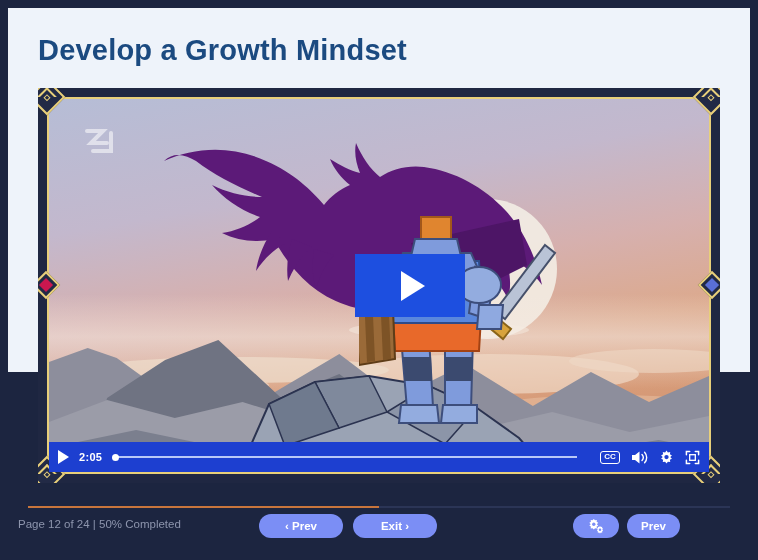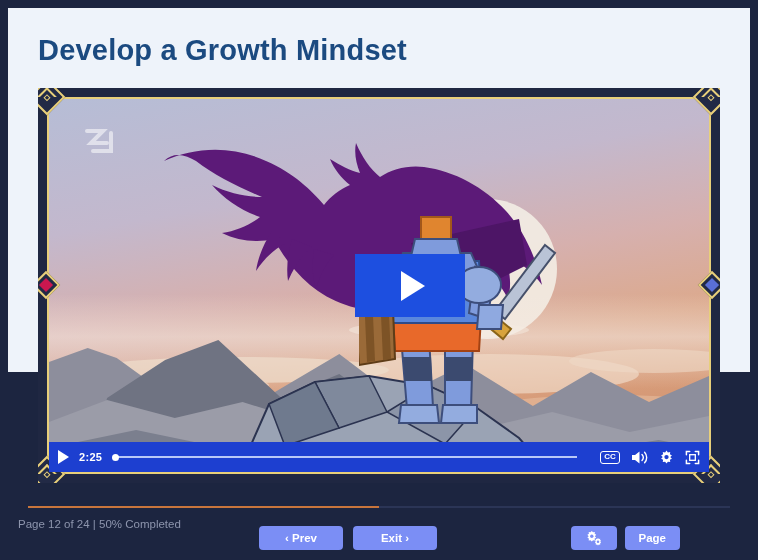--- a/index.html
+++ b/index.html
@@ -148,24 +148,24 @@
   .progress-fill{position:absolute;left:0;top:0;height:2px;background:#c8753c;}
   .page-status{
     position:absolute;left:18px;top:18px;
     color:#8d95ad;font-size:11.5px;
   }
   .nav-group{
     position:absolute;left:50%;transform:translateX(-50%);top:14px;
     display:flex;gap:10px;
   }
   .pill{
-    background:#7b8ef5;color:#ffffff;border:none;border-radius:4px;
+    background:#7b8ef5;color:#ffffff;border:none;border-radius:12px;
     height:24px;min-width:84px;padding:0 14px;
     font-size:11.5px;font-weight:bold;font-family:"Liberation Sans", sans-serif;
-    cursor:pointer;display:flex;align-items:center;justify-content:center;gap:4px;margin-top:12px;
+    cursor:pointer;display:flex;align-items:center;justify-content:center;gap:4px;
   }
   .right-group{
     position:absolute;right:16px;top:14px;display:flex;gap:8px;
   }
   .pill.icon-pill{min-width:46px;padding:0;}
   .pill.exit{min-width:52px;}
 </style>
 </head>
 <body>
 
@@ -261,21 +261,21 @@
             <path fill="none" stroke="#ffffff" stroke-width="4" stroke-linecap="round" d="M6 10 L22 10 L10 22 L26 22 M12 30 L30 30 L30 12"></path>
           </svg>
         </div>
 
         <div class="play-overlay">
           <div class="tri"></div>
         </div>
 
         <div class="vbar">
           <div class="vplay"></div>
-          <div class="vtime">2:25</div>
+          <div class="vtime">2:05</div>
           <div class="seek">
             <div class="track"></div>
             <div class="knob"></div>
           </div>
           <div class="vicon">
             <div class="cc">CC</div>
           </div>
           <div class="vicon">
             <svg width="17" height="15" viewBox="0 0 17 15">
               <path fill="#fff" d="M1 5 H4 L8.5 1.5 V13.5 L4 10 H1 Z"></path>
@@ -326,17 +326,17 @@
 
     <div class="right-group">
       <button class="pill icon-pill" title="Settings">
         <svg width="18" height="16" viewBox="0 0 20 18">
           <path fill="#fff" d="M7.5 1 L8.9 2.6 L11 2.2 L10.7 4.3 L12.5 5.4 L11 7 L12.5 8.6 L10.7 9.7 L11 11.8 L8.9 11.4 L7.5 13 L6.1 11.4 L4 11.8 L4.3 9.7 L2.5 8.6 L4 7 L2.5 5.4 L4.3 4.3 L4 2.2 L6.1 2.6 Z"></path>
           <circle cx="7.5" cy="7" r="1.9" fill="#7b8ef5"></circle>
           <path fill="#fff" d="M14.5 9 L15.5 10.1 L17 9.8 L16.8 11.3 L18 12.1 L17 13.2 L18 14.3 L16.8 15.1 L17 16.6 L15.5 16.3 L14.5 17.4 L13.5 16.3 L12 16.6 L12.2 15.1 L11 14.3 L12 13.2 L11 12.1 L12.2 11.3 L12 9.8 L13.5 10.1 Z"></path>
           <circle cx="14.5" cy="13.2" r="1.4" fill="#7b8ef5"></circle>
         </svg>
       </button>
-      <button class="pill exit">Page</button>
+      <button class="pill exit">Prev</button>
     </div>
   </div>
 
 </div>
 
 </body></html>

